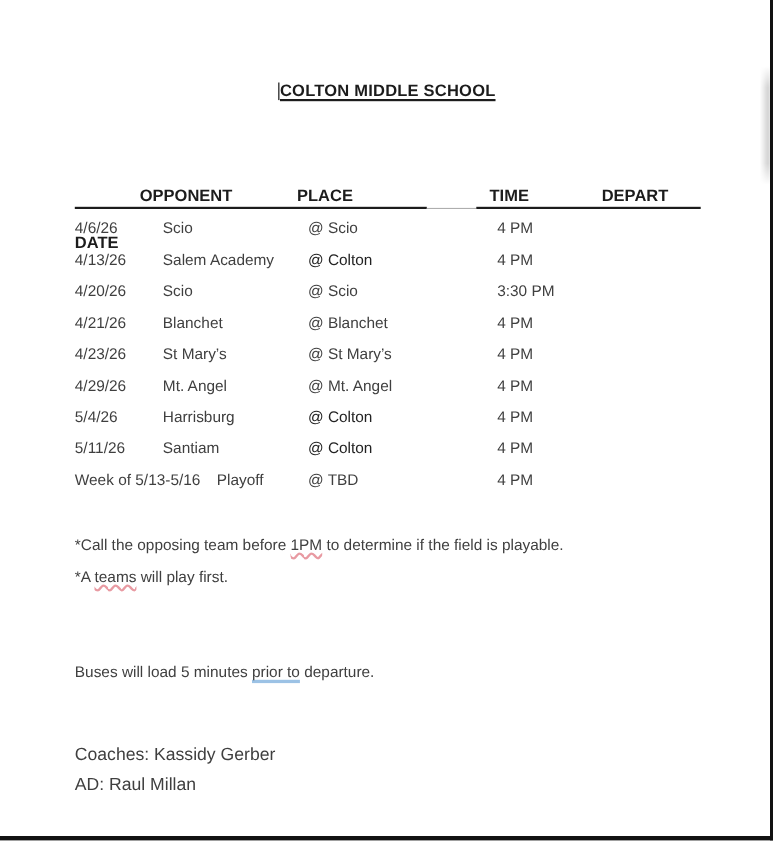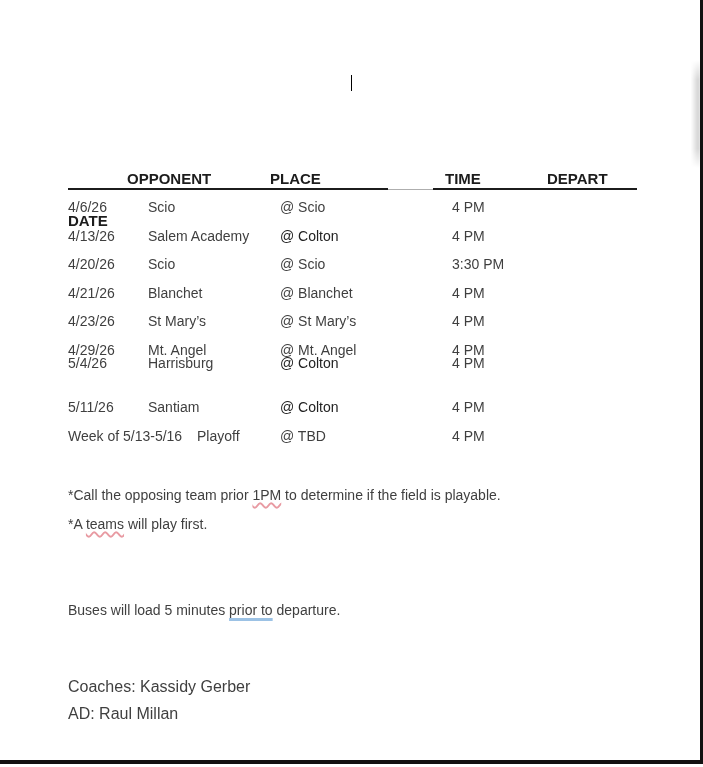--- a/index.html
+++ b/index.html
@@ -80,21 +80,21 @@
     text-decoration-thickness:2.5px;
     text-underline-offset:3px;
   }
   .small{font-size:16px;margin-top:20px;}
 </style>
 </head>
 <body>
 
 <div class="page">
 
-  <div class="title t1"><span class="caret"></span></div>
+  <div class="title t1"><span class="caret"></span><span class="title-text">COLTON MIDDLE SCHOOL</span></div>
 
   <div class="sched-header">
     <span class="h-date">DATE</span>
     <span class="h-opp">OPPONENT</span>
     <span class="h-place">PLACE</span>
     <span class="h-time">TIME</span>
     <span class="h-depart">DEPART</span>
   </div>
   <div class="h-line h-line1"></div>
   <div class="h-line h-line2"></div>
@@ -129,40 +129,40 @@
     <span class="c-opp">St Mary’s</span>
     <span class="c-place">@ St Mary’s</span>
     <span class="c-time">4 PM</span>
   </div>
   <div class="srow" style="top:342px">
     <span class="c-date">4/29/26</span>
     <span class="c-opp">Mt. Angel</span>
     <span class="c-place">@ Mt. Angel</span>
     <span class="c-time">4 PM</span>
   </div>
-  <div class="srow" style="top:355px">
+  <div class="srow" style="top:371px">
     <span class="c-date">5/4/26</span>
     <span class="c-opp">Harrisburg</span>
     <span class="c-place bold">@ Colton</span>
     <span class="c-time">4 PM</span>
   </div>
   <div class="srow" style="top:399px">
     <span class="c-date">5/11/26</span>
     <span class="c-opp">Santiam</span>
     <span class="c-place bold">@ Colton</span>
     <span class="c-time">4 PM</span>
   </div>
   <div class="srow row-wide" style="top:428px">
     <span class="c-date">Week of 5/13-5/16</span>
     <span class="c-opp">Playoff</span>
     <span class="c-place">@ TBD</span>
     <span class="c-time">4 PM</span>
   </div>
 
-  <div class="note" style="top:487px"><span>*Call the opposing team prior </span><span class="sp-red">1PM</span><span> to determine if the field is playable.</span></div>
+  <div class="note" style="top:487px"><span>*Call the opposing team before </span><span class="sp-red">1PM</span><span> to determine if the field is playable.</span></div>
   <div class="note" style="top:516px"><span>*A </span><span class="sp-red">teams</span><span> will play first.</span></div>
   <div class="note" style="top:602px"><span>Buses will load 5 minutes </span><span class="sp-blue">prior to</span><span> departure.</span></div>
 
   <div class="note small" style="top:658px">Coaches: Kassidy Gerber</div>
   <div class="note small" style="top:685px">AD: Raul Millan</div>
 
   <div class="edge-shadow"></div>
   <div class="edge-right"></div>
   <div class="edge-bottom"></div>
 </div>

